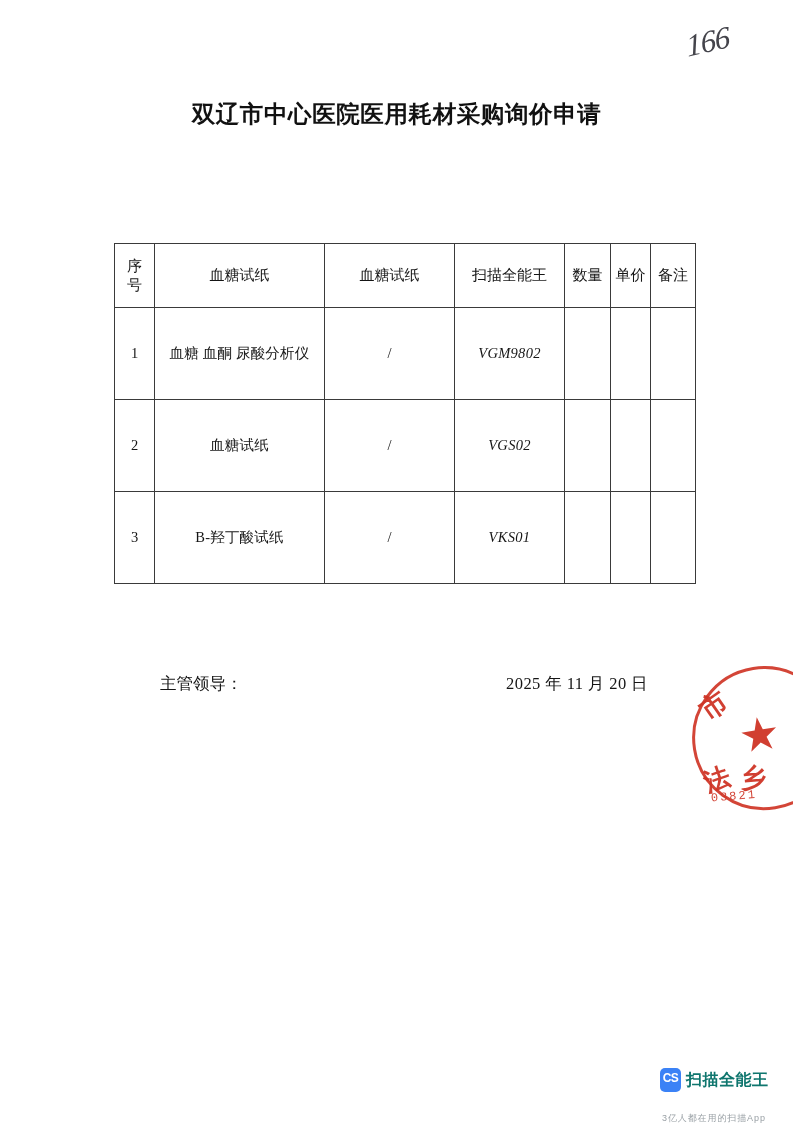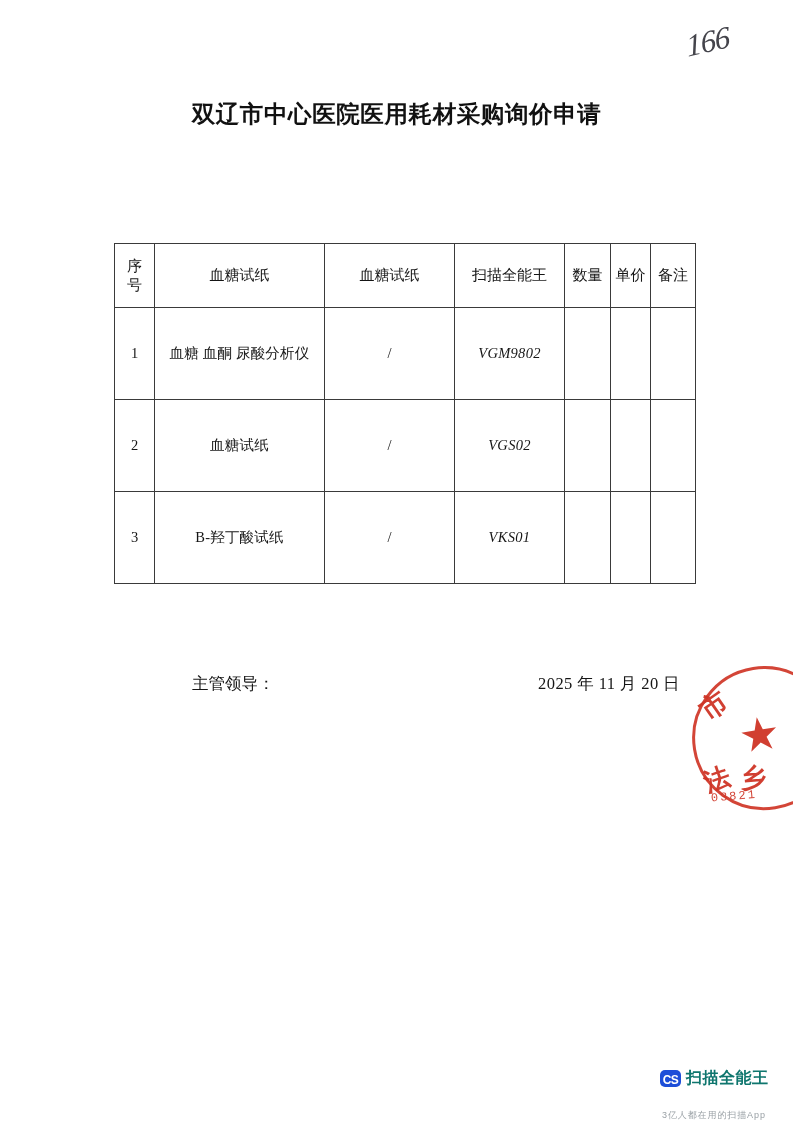--- a/index.html
+++ b/index.html
@@ -115,21 +115,20 @@
   .sig-row {
     position: absolute;
     top: 673px;
     left: 160px;
     width: 488px;
     display: flex;
     justify-content: space-between;
     align-items: baseline;
     font-size: 16.5px;
     color: #151515;
-    margin-left: 32px;
   }
   .sig-date { letter-spacing: 0.4px; }
 
   
   .seal {
     position: absolute;
     top: 662px;
     left: 690px;
     width: 150px;
     height: 150px;
@@ -192,23 +191,23 @@
     width: 126px;
     text-align: left;
   }
   .wm-main {
     display: flex;
     align-items: center;
     gap: 5px;
   }
   .wm-badge {
     width: 21px;
-    height: 17px;
+    height: 24px;
     border-radius: 5px;
-    background: #1d4ed8;
+    background: #3b82f6;
     color: #ffffff;
     font-family: "Liberation Sans", "DejaVu Sans", sans-serif;
     font-size: 12px;
     font-weight: bold;
     line-height: 21px;
     text-align: center;
     letter-spacing: -0.5px;
   }
   .wm-text {
     font-family: Liberation Serif, serif;

